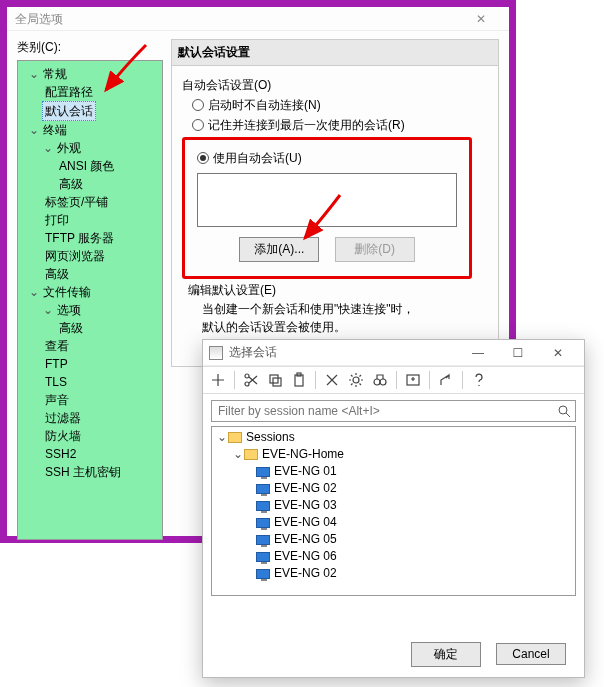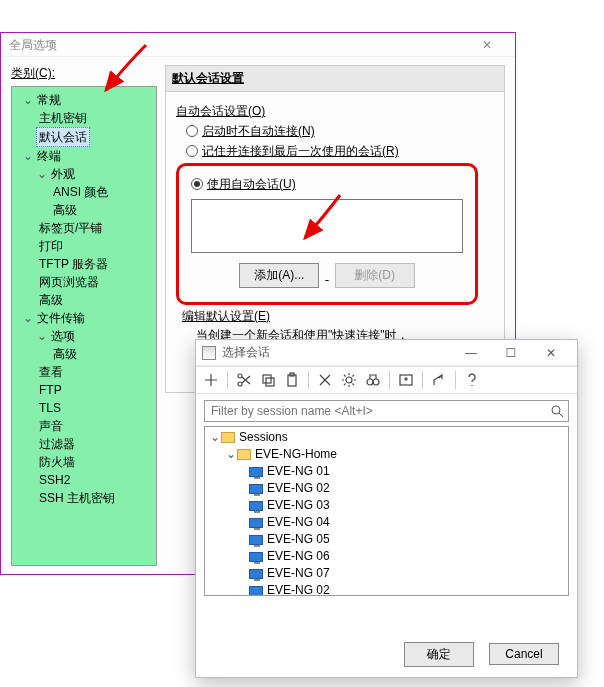--- a/index.html
+++ b/index.html
@@ -1,53 +1,53 @@
 <!DOCTYPE html>
 <html><head>
 <meta charset="utf-8">
 <style>
 * { box-sizing: border-box; margin: 0; padding: 0; font-family: "Microsoft YaHei", Tahoma, sans-serif; font-size: 12px; }
 body { background: #fff; width: 604px; height: 687px; position: relative; overflow: hidden; }
 
 
-.dlg-main { position: absolute; left: 0; top: 0; width: 516px; height: 543px; border: 1px solid #a21caf; background: #fdfdfd; margin-top: 32px; }
+.dlg-main { position: absolute; left: 0; top: 0; width: 516px; height: 543px; border: 7px solid #a21caf; background: #fdfdfd; }
 .dlg-title { height: 24px; line-height: 24px; padding: 0 8px; display: flex; justify-content: space-between; border-bottom: 1px solid #eee; color: #888; }
 .dlg-title .close { width: 40px; text-align: center; cursor: default; }
-.dlg-body { display: flex; height: calc(100% - 24px); text-decoration: underline; }
+.dlg-body { display: flex; height: calc(100% - 24px); }
 
 .cat-col { width: 160px; padding: 6px 4px 6px 10px; }
 .cat-label { margin: 2px 0 4px 0; }
 .cat-box { border: 1px solid #999; height: 480px; padding: 4px 10px; overflow: hidden; background: #86efac; }
 .tree { list-style: none; }
 .tree li { line-height: 18px; white-space: nowrap; }
 .tree .tog { display: inline-block; width: 12px; text-align: center; color: #555; cursor: default; }
 .tree .lbl { padding: 0 3px; cursor: default; display: inline-block; }
 .tree .sel { background: #cde6f7; border: 1px dotted #3a8ccf; padding: 0 2px; }
 .ind1 { padding-left: 14px; }
 .ind2 { padding-left: 28px; }
 
 .opt-col { flex: 1; padding: 8px 10px 8px 4px; position: relative; }
 .group-hd { font-weight: bold; background: #e8e8e8; padding: 4px 6px; border: 1px solid #ccc; border-bottom: none; }
 .group-bd { border: 1px solid #ccc; padding: 8px 26px 10px 10px; }
 .group-bd > div { margin: 3px 0; }
 .radio { display: inline-block; width: 12px; height: 12px; border: 1px solid #555; border-radius: 50%; vertical-align: -2px; margin-right: 4px; position: relative; background: #fff; }
 .radio.on::after { content: ""; position: absolute; left: 2px; top: 2px; width: 6px; height: 6px; background: #333; border-radius: 50%; }
-.redbox { border: 3px solid #e60000; border-radius: 10px; padding: 10px 12px 14px 12px; margin-top: 2px; }
+.redbox { border: 3px solid #e60000; border-radius: 3px; padding: 10px 12px 14px 12px; margin-top: 2px; }
 .sesslist { border: 1px solid #777; background: #fff; height: 54px; margin: 6px 0 10px 0; }
 .btnrow { text-align: center; }
 .btn { display: inline-block; min-width: 80px; padding: 3px 10px; border: 1px solid #888; background: #e9e9e9; margin: 0 6px; cursor: default; text-align: center; }
 .btn.dis { color: #999; border-color: #bbb; }
 .edit-sec { margin-top: 10px; padding: 0 6px; }
 .edit-sec .desc { margin: 2px 0 2px 14px; line-height: 16px; }
 
 .arrow { position: absolute; pointer-events: none; }
 .arrow svg { overflow: visible; }
 
 
-.dlg-sub { position: absolute; left: 195px; top: 339px; width: 383px; height: 339px; border: 1px solid #bbb; background: #fff; box-shadow: 0 6px 20px rgba(0,0,0,.25); }
+.dlg-sub { position: absolute; left: 202px; top: 339px; width: 383px; height: 339px; border: 1px solid #bbb; background: #fff; box-shadow: 0 6px 20px rgba(0,0,0,.25); }
 .dlg-sub .titlebar { height: 26px; display: flex; align-items: center; padding: 0 6px; color: #555; border-bottom: 1px solid #eee; }
 .dlg-sub .titlebar .ico { width: 14px; height: 14px; border: 1px solid #888; margin-right: 6px; background: linear-gradient(#ddd,#fff); }
 .dlg-sub .titlebar .sp { flex: 1; }
 .dlg-sub .titlebar .wbtn { width: 40px; text-align: center; }
 .toolbar { height: 28px; border-top: 1px solid #ddd; border-bottom: 1px solid #ddd; display: flex; align-items: center; padding: 0 4px; gap: 2px; }
 .tb { width: 22px; height: 22px; display: flex; align-items: center; justify-content: center; cursor: default; }
 .tb svg { width: 16px; height: 16px; stroke: #444; fill: none; stroke-width: 1.2; }
 .tsep { width: 1px; height: 18px; background: #ccc; margin: 0 3px; }
 .filter { margin: 6px 8px 4px 8px; position: relative; }
 .filter input { width: 100%; height: 22px; border: 1px solid #999; padding: 0 22px 0 6px; color: #701a75; }
@@ -71,21 +71,21 @@
   <div class="dlg-title">
     <span>全局选项</span>
     <span class="close">✕</span>
   </div>
   <div class="dlg-body">
     <div class="cat-col">
       <div class="cat-label">类别(C):</div>
       <div class="cat-box">
         <ul class="tree">
           <li><span class="tog">⌄</span><span class="lbl">常规</span></li>
-          <li class="ind1"><span class="lbl">主机密钥</span></li>
+          <li class="ind1"><span class="lbl">配置路径</span></li>
           <li class="ind1"><span class="lbl sel">默认会话</span></li>
           <li><span class="tog">⌄</span><span class="lbl">终端</span></li>
           <li class="ind1"><span class="tog">⌄</span><span class="lbl">外观</span></li>
           <li class="ind2"><span class="lbl">ANSI 颜色</span></li>
           <li class="ind2"><span class="lbl">高级</span></li>
           <li class="ind1"><span class="lbl">标签页/平铺</span></li>
           <li class="ind1"><span class="lbl">打印</span></li>
           <li class="ind1"><span class="lbl">TFTP 服务器</span></li>
           <li class="ind1"><span class="lbl">网页浏览器</span></li>
           <li class="ind1"><span class="lbl">高级</span></li>
@@ -276,24 +276,20 @@
         <li class="pad2">
           <span class="monitor"></span>
           <span>EVE-NG 05</span>
         </li>
         <li class="pad2">
           <span class="monitor"></span>
           <span>EVE-NG 06</span>
         </li>
         <li class="pad2">
           <span class="monitor"></span>
-          <span>EVE-NG 07</span>
-        </li>
-        <li class="pad2">
-          <span class="monitor"></span>
           <span>EVE-NG 02</span>
         </li>
       </ul>
   </div>
 
   <div class="btns">
     <span class="btn">确定</span>
     <span class="btn">Cancel</span>
   </div>
 </div>

